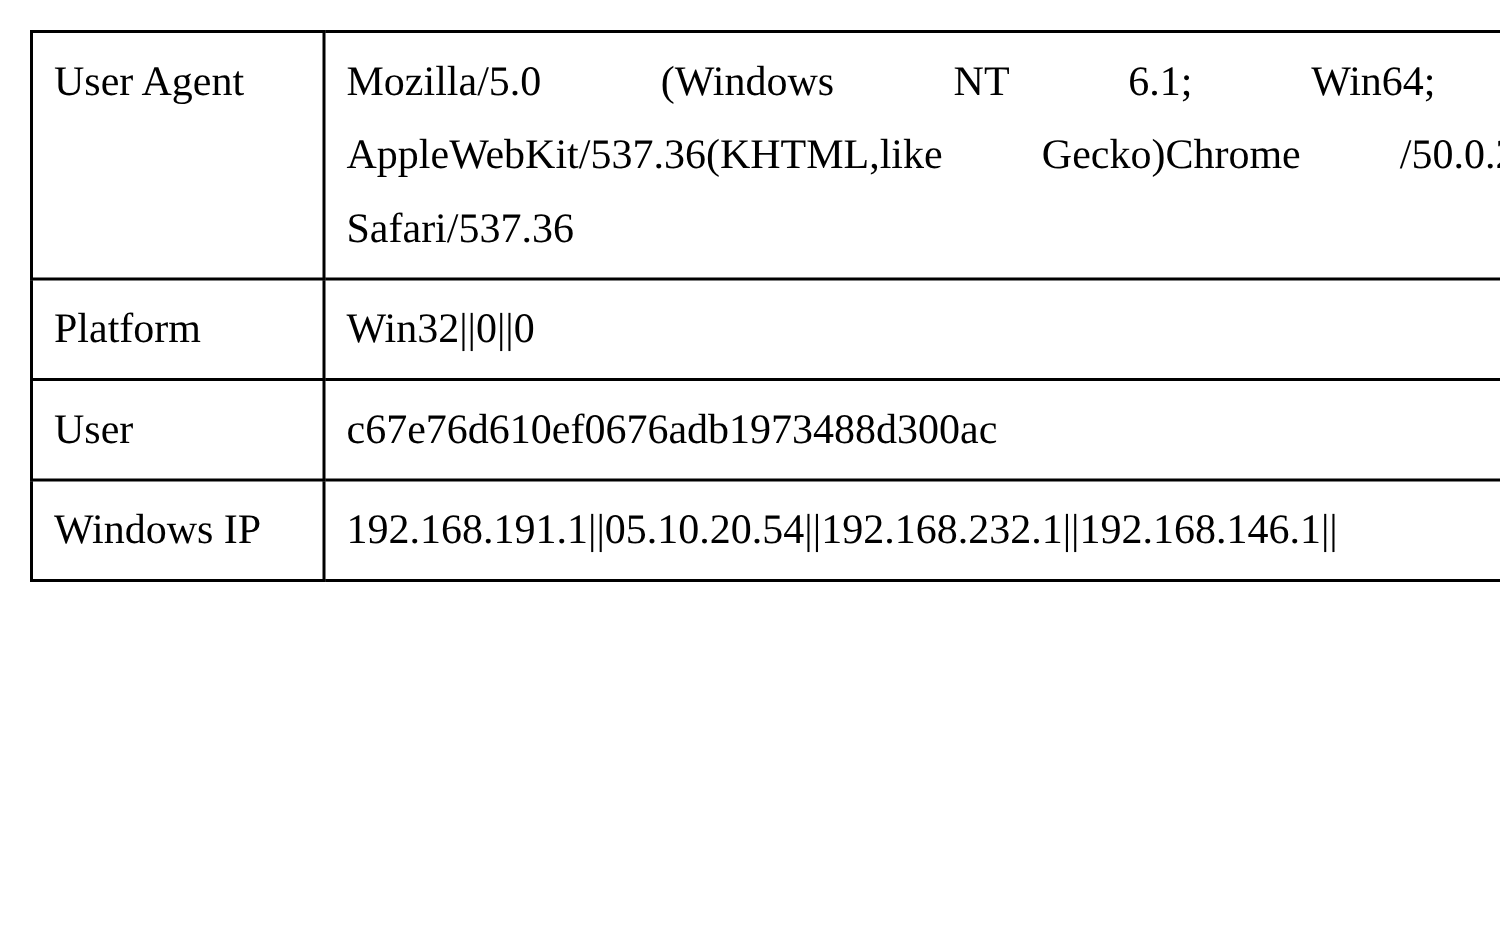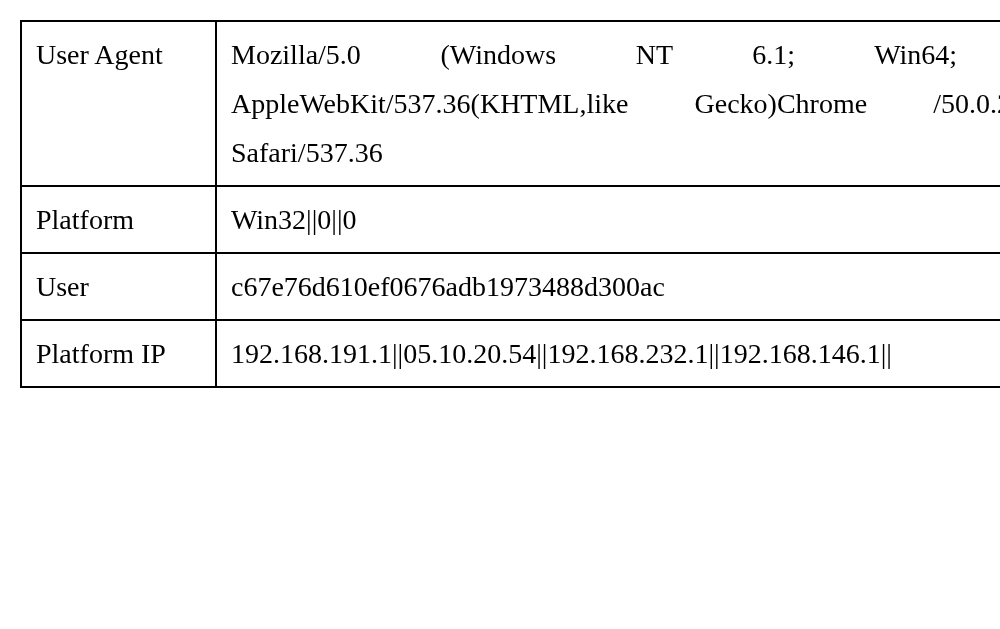--- a/index.html
+++ b/index.html
@@ -49,17 +49,17 @@
     </tr>
     <tr>
       <td class="key-cell">Platform</td>
       <td class="value-cell">Win32||0||0</td>
     </tr>
     <tr>
       <td class="key-cell">User</td>
       <td class="value-cell">c67e76d610ef0676adb1973488d300ac</td>
     </tr>
     <tr>
-      <td class="key-cell">Platform IP</td>
+      <td class="key-cell">Windows IP</td>
       <td class="value-cell">192.168.191.1||05.10.20.54||192.168.232.1||192.168.146.1||</td>
     </tr>
   </tbody>
 </table>
 
 </body></html>

